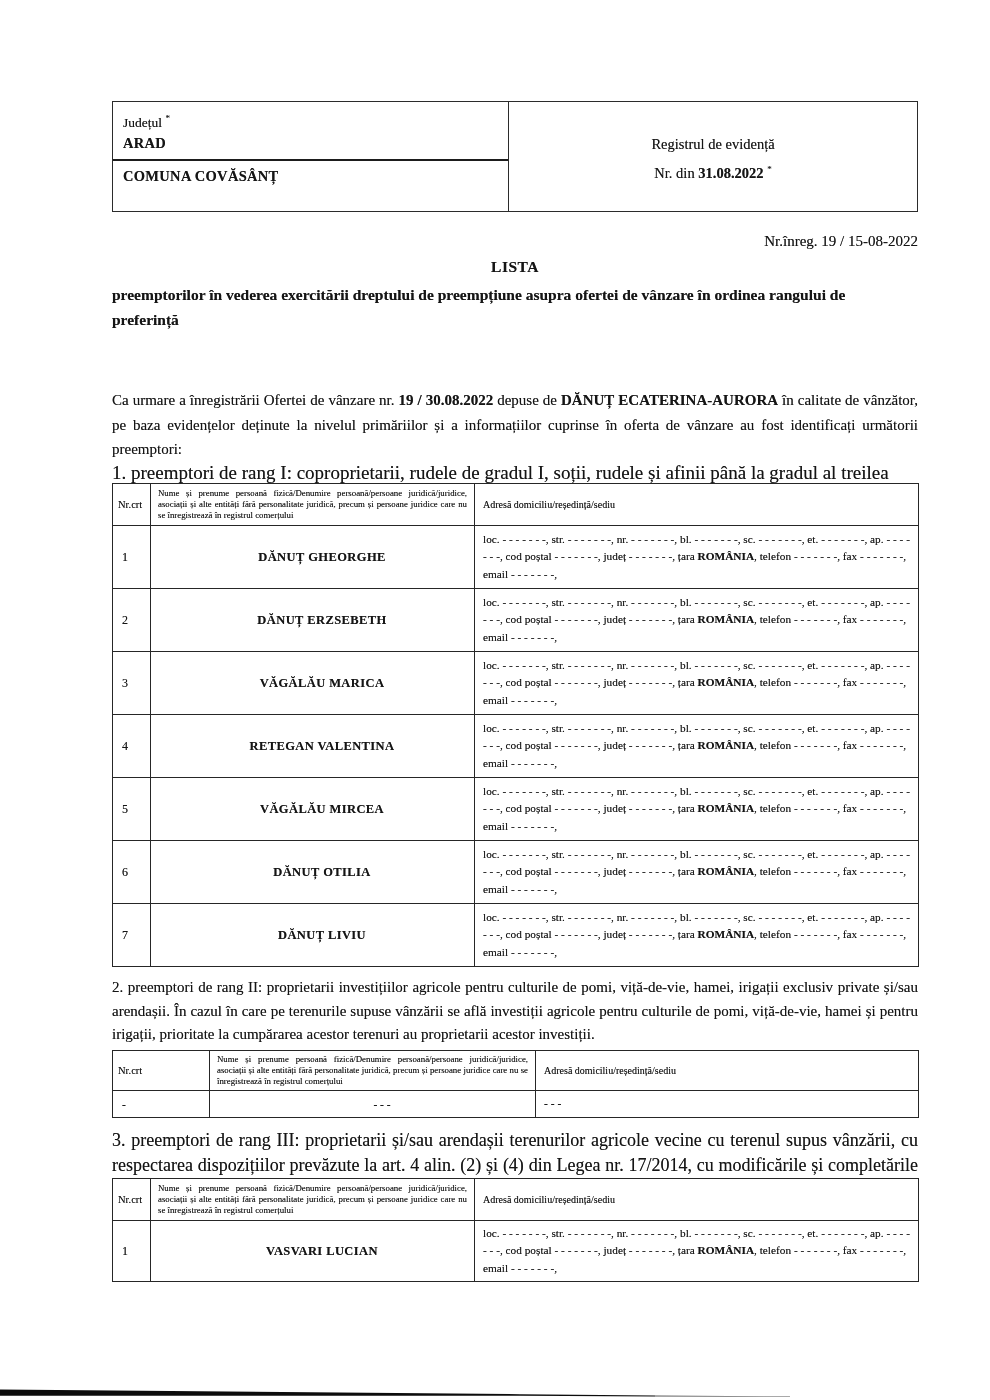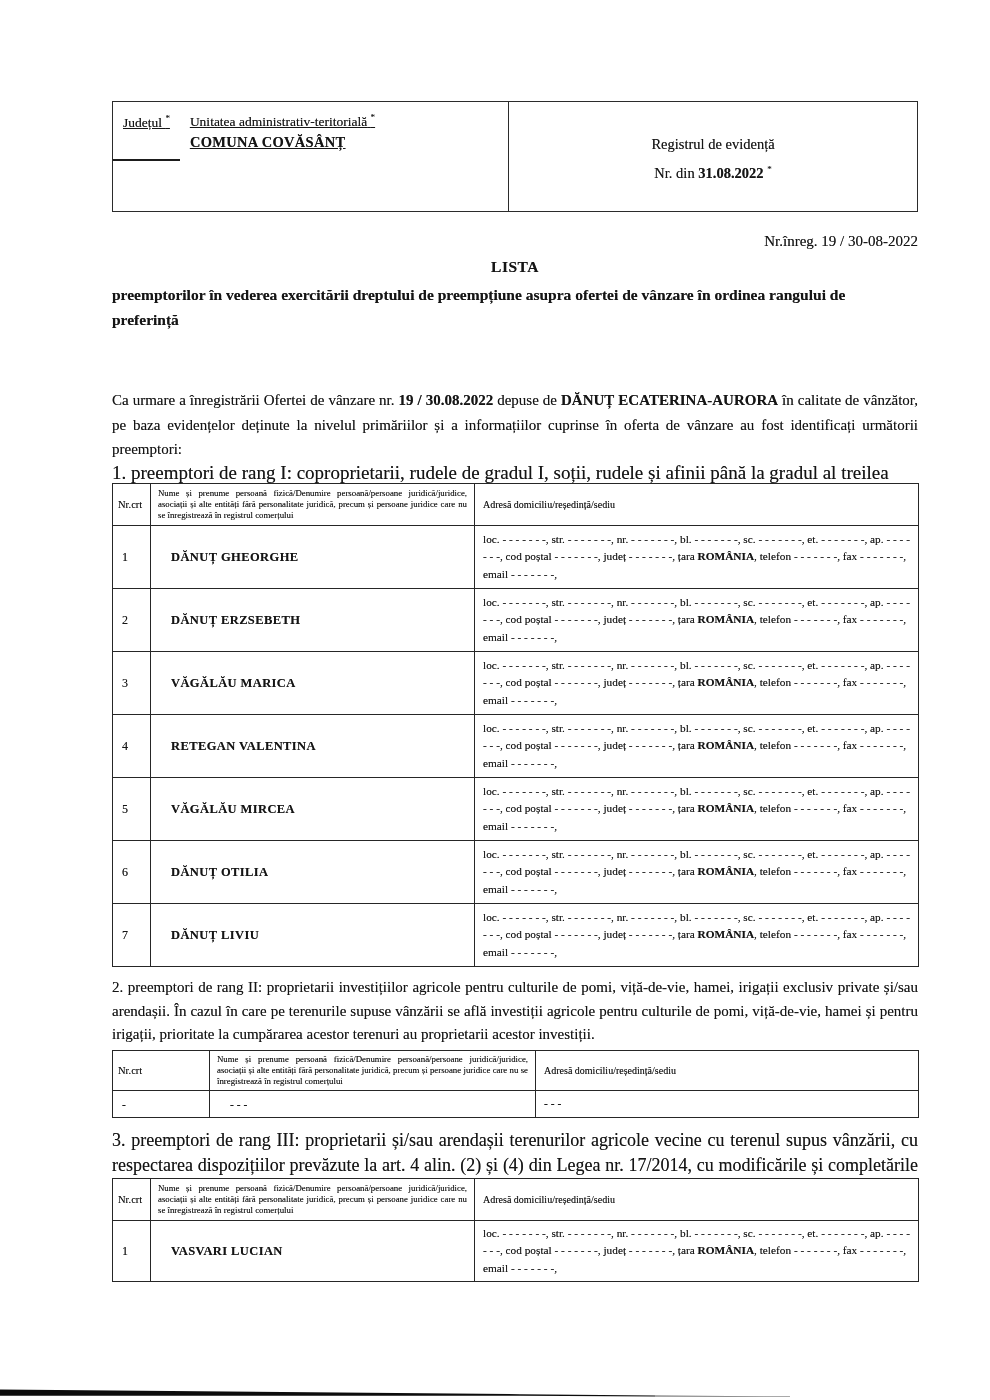--- a/index.html
+++ b/index.html
@@ -4,21 +4,21 @@
 <style>
   html,body{margin:0;padding:0;}
   body{
     width:990px;height:1400px;background:#ffffff;position:relative;
     font-family:"Liberation Serif", serif;color:#151515;overflow:hidden;
     text-shadow:0 0 .45px rgba(20,20,20,.55);
   }
   .abs{position:absolute;}
   
   .hdr-box{left:112px;top:101px;width:806px;height:111px;border:1.6px solid #2b2b2b;display:flex;box-sizing:border-box;background:#fff;}
-  .hdr-left{width:396px;border-right:1.7px solid #2b2b2b;box-sizing:border-box;display:flex;flex-direction:row;text-decoration:underline;}
+  .hdr-left{width:396px;border-right:1.7px solid #2b2b2b;box-sizing:border-box;display:flex;flex-direction:column;}
   .hdr-cell1{height:59px;border-bottom:2.6px solid #1d1d1d;box-sizing:border-box;padding:6px 10px 0 10px;}
   .hdr-cell2{flex:1;padding:5px 10px 0 10px;}
   .hdr-label{font-size:13.5px;line-height:20px;}
   .hdr-value{font-size:14.5px;font-weight:bold;letter-spacing:.3px;line-height:21px;}
   .hdr-right{flex:1;text-align:center;padding-top:30px;font-size:14.5px;line-height:25px;}
   sup{font-size:9px;}
   
   .nrinreg{left:112px;top:233px;width:806px;text-align:right;font-size:15px;}
   .doc-title{left:112px;top:258px;width:806px;text-align:center;font-weight:bold;font-size:15.5px;letter-spacing:.5px;}
   .doc-sub{left:112px;top:282px;width:806px;text-align:left;font-weight:bold;font-size:15.5px;line-height:25px;}
@@ -32,51 +32,51 @@
   .t2{left:112px;top:1050px;}
   .t3{left:112px;top:1178px;}
   th,td{border:1.5px solid #262626;vertical-align:middle;box-sizing:border-box;}
   th{font-weight:normal;text-align:left;}
   th.h-small{font-size:8.8px;line-height:10.8px;text-align:justify;padding:3px 7px;}
   th.h-nr{font-size:10.5px;padding:2px 3px 2px 5px;}
   th.h-addr{font-size:10px;padding:2px 8px;}
   .t1 th,.t3 th{height:42px;}
   .t2 th{height:40px;}
   td.c-nr{font-size:12px;padding-left:9px;}
-  td.c-name{font-weight:bold;font-size:12.5px;letter-spacing:.4px;padding-left:20px;}
+  td.c-name{font-weight:bold;font-size:12.5px;letter-spacing:.4px;padding-left:20px;text-align:center;}
   td.c-addr{font-size:11.3px;line-height:17.3px;padding:4px 8px;margin-left:11px;}
   .t1 td{height:63px;}
   .t2 td{height:27px;font-size:11.5px;}
   .t2 td.c-name{font-weight:normal;font-size:11.5px;letter-spacing:0;}
   .t2 td.c-addr{font-size:11.5px;}
   .t3 td{height:61px;}
   b{font-weight:bold;}
   
   .scan-bar{left:0;top:1386px;width:820px;height:14px;}
 </style>
 </head>
 <body>
 
 <div class="abs hdr-box">
   <div class="hdr-left">
     <div class="hdr-cell1">
       <div class="hdr-label"><span>Județul</span> <sup>*</sup></div>
+      <div class="hdr-value">ARAD</div>
     </div>
     <div class="hdr-cell2">
-      <div class="hdr-label"><span>Unitatea administrativ-teritorială</span> <sup>*</sup></div>
       <div class="hdr-value">COMUNA COVĂSÂNȚ</div>
     </div>
   </div>
   <div class="hdr-right">
     <div>Registrul de evidență</div>
     <div><span>Nr. din </span><b>31.08.2022</b> <sup>*</sup></div>
   </div>
 </div>
 
-<div class="abs nrinreg">Nr.înreg. 19 / 30-08-2022</div>
+<div class="abs nrinreg">Nr.înreg. 19 / 15-08-2022</div>
 <div class="abs doc-title">LISTA</div>
 <div class="abs doc-sub">
   <div>preemptorilor în vederea exercitării dreptului de preempțiune asupra ofertei de vânzare în ordinea rangului de</div>
   <div>preferință</div>
 </div>
 
 <div class="abs intro"><span>Ca urmare a înregistrării Ofertei de vânzare nr. </span><b>19 / 30.08.2022</b><span> depuse de </span><b>DĂNUȚ ECATERINA-AURORA</b><span> în calitate de vânzător, pe baza evidențelor deținute la nivelul primăriilor și a informațiilor cuprinse în oferta de vânzare au fost identificați următorii preemptori:</span></div>
 
 <div class="abs rang-line">1. preemptori de rang I: coproprietarii, rudele de gradul I, soții, rudele și afinii până la gradul al treilea inclusiv</div>
 

